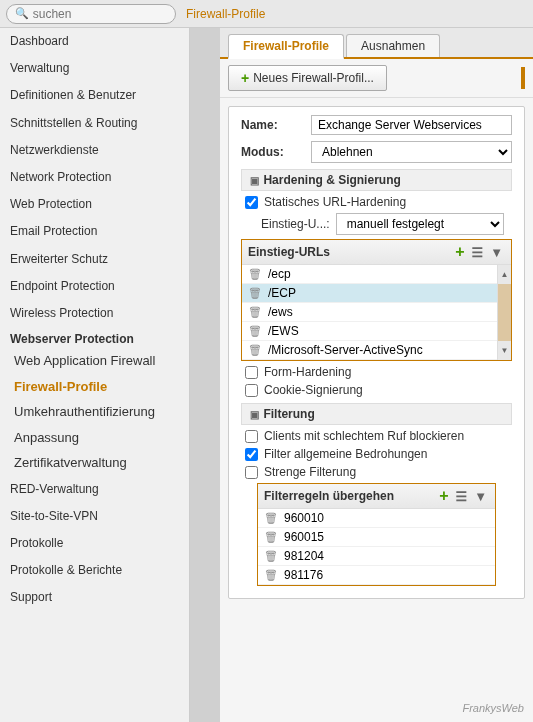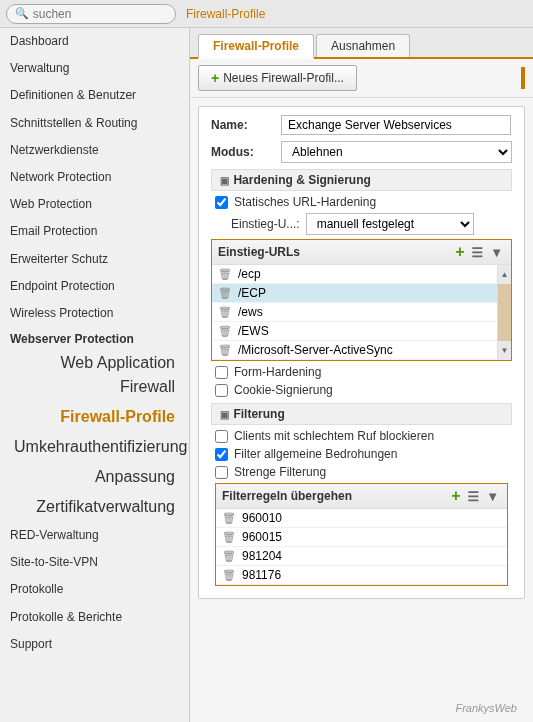--- a/index.html
+++ b/index.html
@@ -6,27 +6,27 @@
     body { font-family: Arial, sans-serif; font-size: 12px; background: #d0d0d0; width: 533px; min-height: 722px; }
     
     
     .top-bar { background: #e8e8e8; border-bottom: 1px solid #ccc; display: flex; align-items: center; height: 28px; padding: 0 6px; }
     .search-box { display: flex; align-items: center; background: #f5f5f5; border: 1px solid #aaa; border-radius: 10px; padding: 2px 8px; width: 170px; }
     .search-box input { border: none; background: transparent; font-size: 12px; color: #555; outline: none; width: 140px; }
     .search-icon-wrap { color: #666; margin-right: 4px; font-size: 11px; }
     .breadcrumb-top { color: #c47a00; font-size: 12px; margin-left: 10px; }
     
     
-    .layout { display: flex; height: calc(722px - 28px); }
+    .layout { display: flex; height: calc(722px - 28px); gap: 30px; }
     
     
     .sidebar { width: 190px; background: #f0f0f0; border-right: 1px solid #ccc; overflow-y: auto; flex-shrink: 0; }
     .sidebar-item { padding: 4px 10px; cursor: pointer; color: #333; font-size: 12px; line-height: 1.6; }
     .sidebar-section { padding: 5px 10px 2px; font-weight: bold; color: #333; font-size: 12px; }
-    .sidebar-sub { padding: 3px 14px; cursor: pointer; color: #333; font-size: 16px; line-height: 1.5; text-align: right; }
+    .sidebar-sub { padding: 3px 14px; cursor: pointer; color: #333; font-size: 13px; line-height: 1.5; }
     .sidebar-sub.active { color: #c47a00; font-weight: bold; }
     
     
     .main { flex: 1; background: #f5f5f5; overflow-y: auto; padding: 0; }
     
     
     .tabs-bar { background: #e8e8e8; border-bottom: 2px solid #c47a00; padding: 6px 8px 0; display: flex; gap: 2px; }
     .tab { padding: 4px 14px; border: 1px solid #bbb; border-bottom: none; background: #f5f5f5; cursor: pointer; font-size: 12px; color: #333; border-radius: 3px 3px 0 0; }
     .tab.active { background: #fff; border-bottom: 2px solid #fff; font-weight: bold; color: #c47a00; margin-bottom: -2px; }
     
@@ -66,24 +66,24 @@
     .list-btn-gray { color: #666; font-size: 13px; }
     .list-item { display: flex; align-items: center; padding: 2px 6px; border-bottom: 1px solid #f0f0f0; font-size: 12px; gap: 6px; }
     .list-item-selected { background: #d0e8f0; }
     .list-icon { color: #888; font-size: 11px; }
     .list-scroll { width: 14px; background: #e8e8e8; border-left: 1px solid #ddd; display: flex; flex-direction: column; }
     .list-scroll-btn { flex: 1; display: flex; align-items: center; justify-content: center; cursor: pointer; font-size: 8px; color: #666; }
     .list-inner { display: flex; }
     .list-content { flex: 1; }
     
     
-    .filter-list { margin: 4px 4px; border: 1px solid #c47a00; }
-    
-    
-    .watermark { position: fixed; bottom: 8px; right: 16px; color: #999; font-size: 11px; font-style: italic; }
+    .filter-list { margin: 4px 16px; border: 1px solid #c47a00; }
+    
+    
+    .watermark { position: fixed; bottom: 8px; right: 9px; color: #999; font-size: 11px; font-style: italic; }
   </style>
 </head>
 <body>
 
 <div class="top-bar">
   <div class="search-box">
     <span class="search-icon-wrap">🔍</span>
     <input type="text" placeholder="suchen" style="">
   </div>
   <span class="breadcrumb-top">Firewall-Profile</span>

